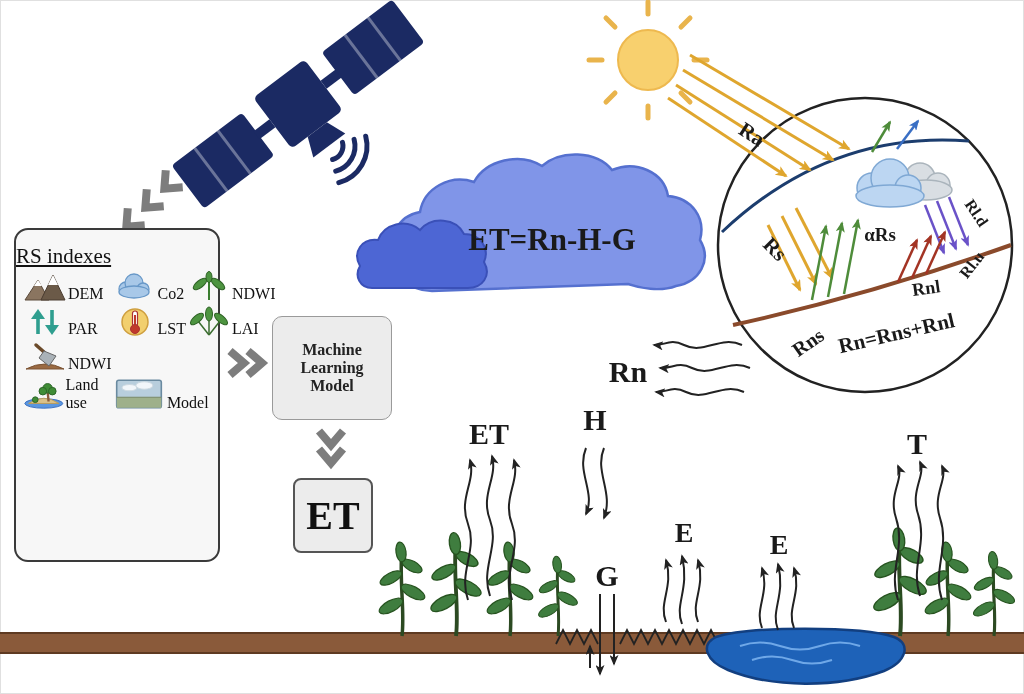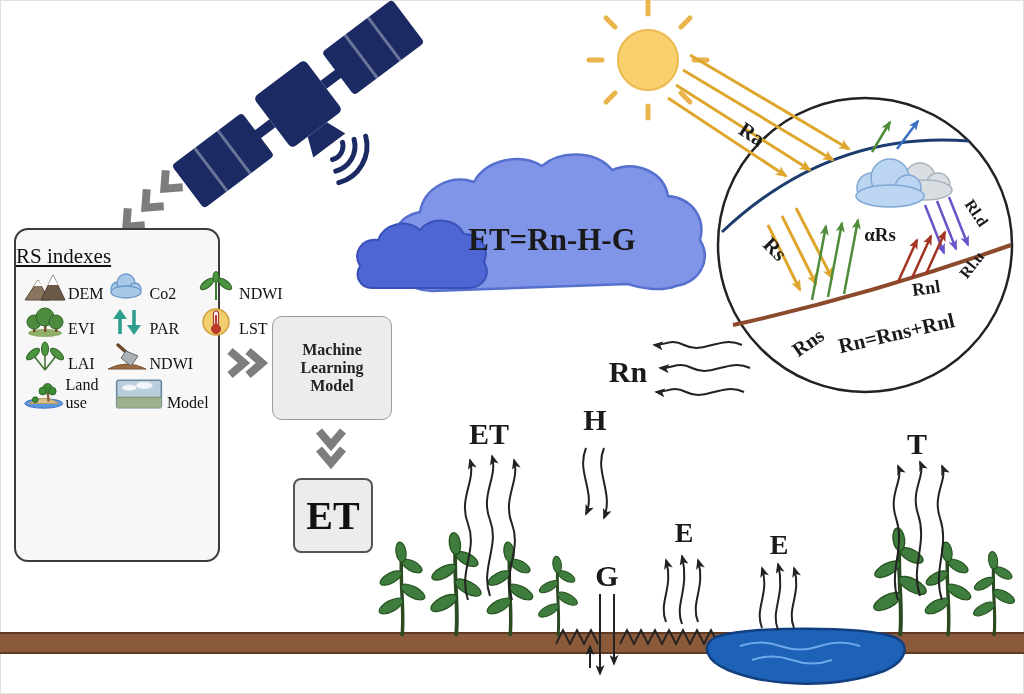--- a/index.html
+++ b/index.html
@@ -301,32 +301,20 @@
         <path d="M23,29 C23,22 23,16 23,9" stroke="#3a7d2f" stroke-width="2" fill="none"></path>
         <ellipse cx="14" cy="13" rx="8" ry="3.5" fill="#4d9440" stroke="#2f6326" stroke-width="1" transform="rotate(-38 14 13)"></ellipse>
         <ellipse cx="32" cy="13" rx="8" ry="3.5" fill="#4d9440" stroke="#2f6326" stroke-width="1" transform="rotate(38 32 13)"></ellipse>
         <ellipse cx="23" cy="6" rx="3" ry="5.5" fill="#4d9440" stroke="#2f6326" stroke-width="1"></ellipse>
       </svg>
       <div class="rs-label">NDWI</div>
     </div>
 
     <div class="rs-cell">
       <svg viewBox="0 0 46 32">
-        <ellipse cx="23" cy="27" rx="17" ry="4" fill="#8fae6a"></ellipse>
-        <rect x="11" y="20" width="2.5" height="6" fill="#7a4a2a"></rect>
-        <rect x="22" y="18" width="2.5" height="8" fill="#7a4a2a"></rect>
-        <rect x="33" y="20" width="2.5" height="6" fill="#7a4a2a"></rect>
-        <circle cx="12" cy="16" r="7" fill="#4d8c3f" stroke="#2f6326" stroke-width="1"></circle>
-        <circle cx="23" cy="11" r="9" fill="#4d8c3f" stroke="#2f6326" stroke-width="1"></circle>
-        <circle cx="34" cy="16" r="7" fill="#4d8c3f" stroke="#2f6326" stroke-width="1"></circle>
-      </svg>
-      <div class="rs-label">EVI</div>
-    </div>
-    <div class="rs-cell">
-      <svg viewBox="0 0 46 32">
         <g fill="#2f9e8f">
           <rect x="14.2" y="10" width="3.6" height="18"></rect>
               <polygon points="9,13 16,3 23,13"></polygon>
           <rect x="28.2" y="4" width="3.6" height="18"></rect>
               <polygon points="23,19 30,29 37,19"></polygon>
         </g>
       </svg>
       <div class="rs-label">PAR</div>
     </div>
     <div class="rs-cell">

